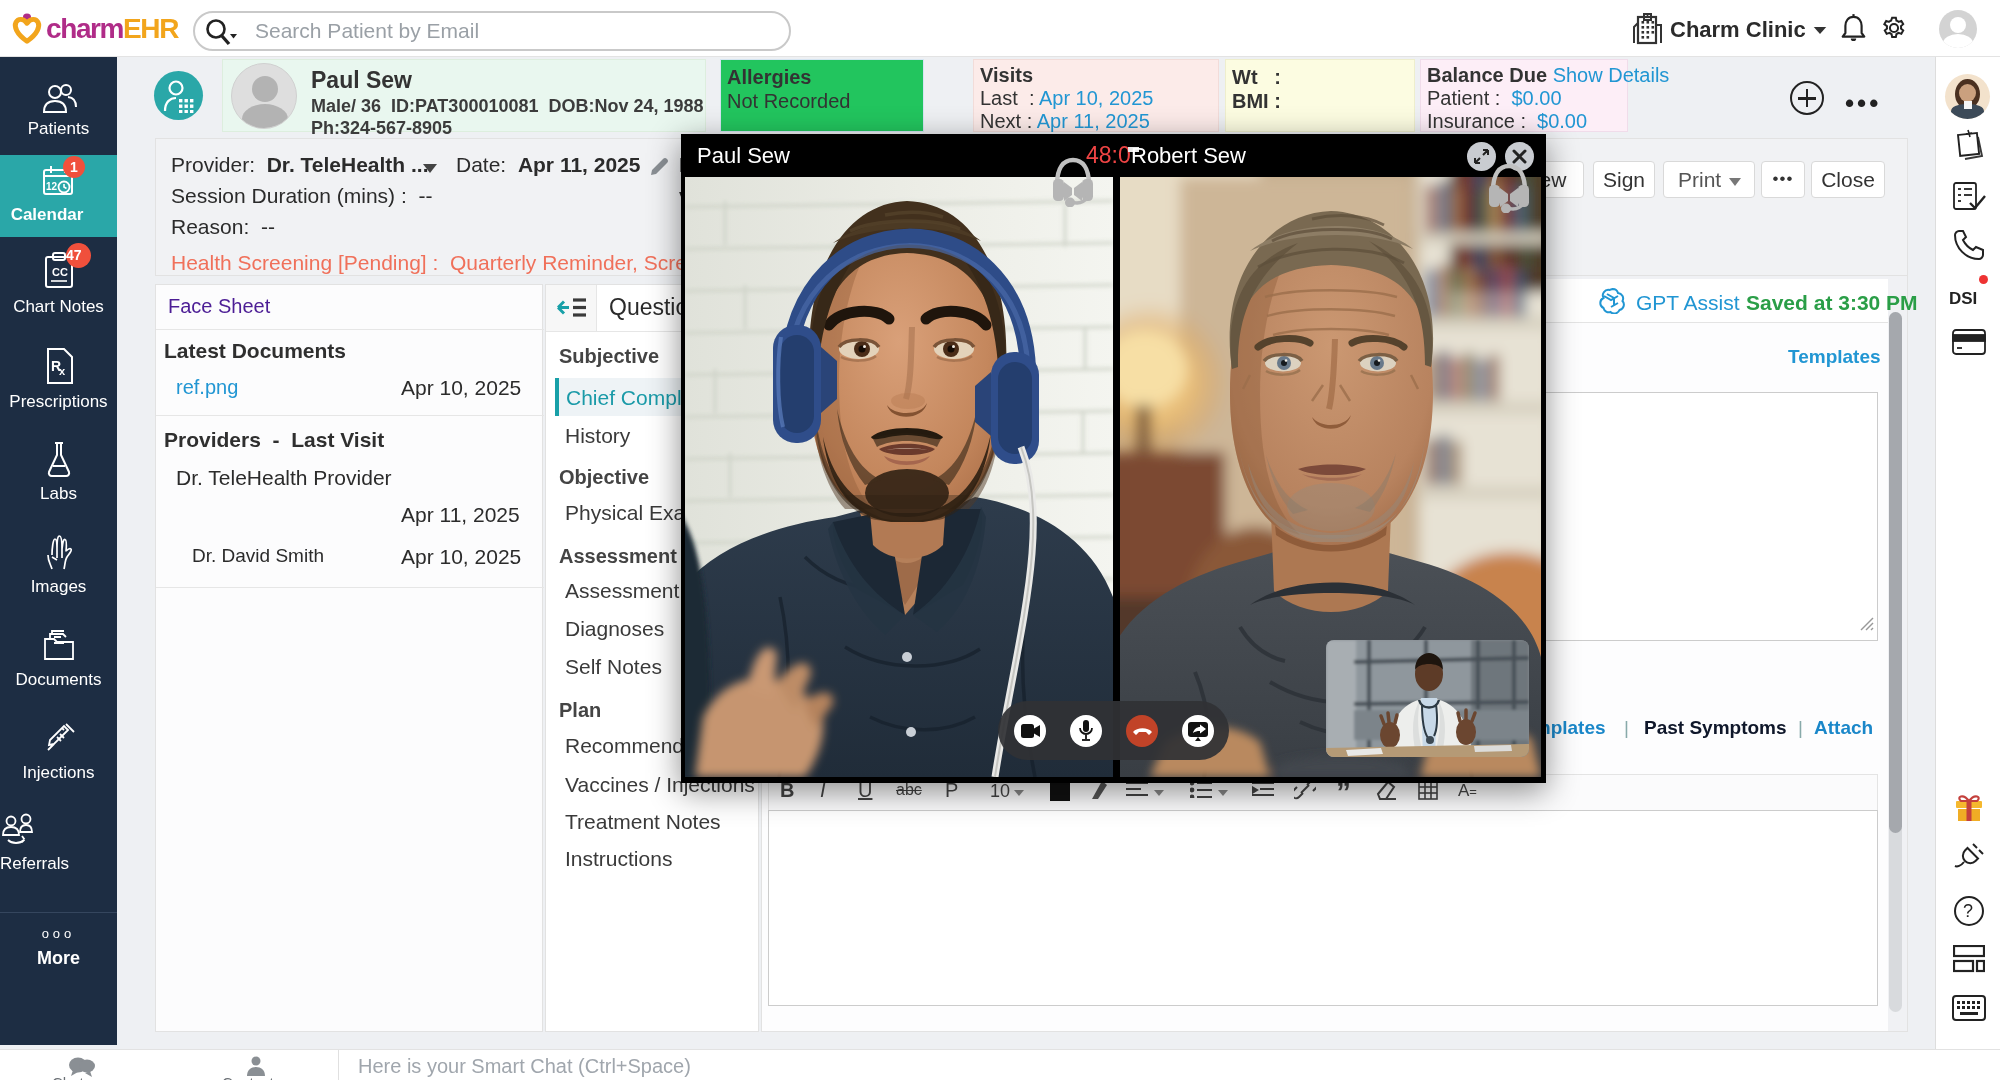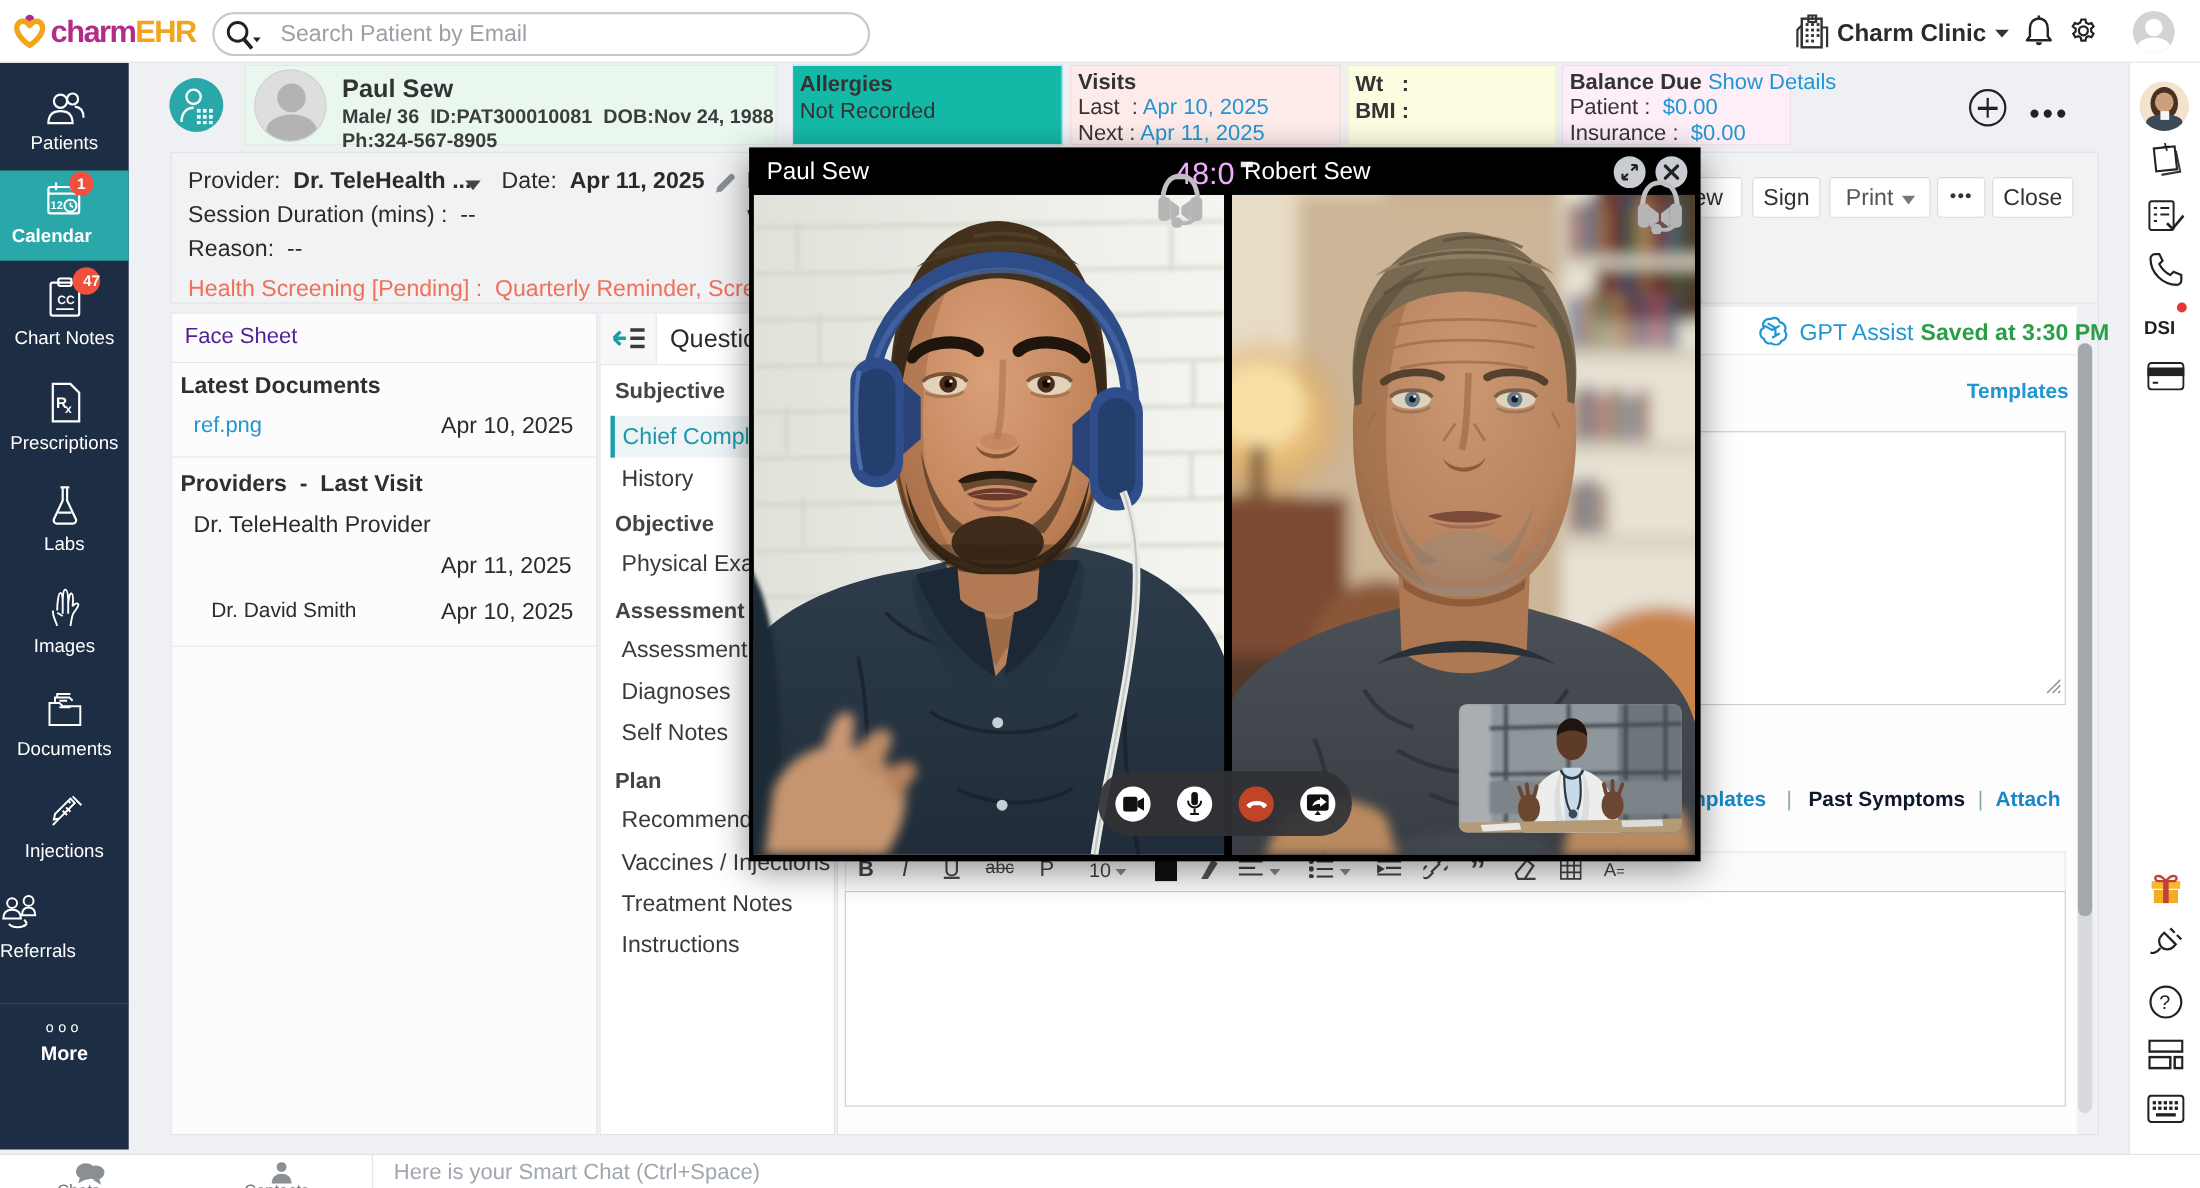--- a/index.html
+++ b/index.html
@@ -94,21 +94,21 @@
     <svg width="32" height="38" viewBox="0 0 32 38">
         <g fill="none" stroke="#fff" stroke-width="2">
           <rect x="3" y="5" width="26" height="30" rx="2"></rect>
           <rect x="10" y="1" width="12" height="7" rx="2"></rect>
         </g>
         <text x="9" y="24" font-size="11" fill="#fff" font-weight="bold">CC</text>
         <line x1="8" y1="29" x2="24" y2="29" stroke="#fff" stroke-width="1.6"></line>
       </svg>
     <div style="font-size:17px;margin-top:3px">Chart Notes</div>
   </div>
-  <div class="abs" style="left:66px;top:186px;width:25px;height:25px;border-radius:50%;background:#f0503c;font-size:14px;font-weight:bold;text-align:right;line-height:25px">47</div>
+  <div class="abs" style="left:66px;top:186px;width:25px;height:25px;border-radius:50%;background:#f0503c;font-size:14px;font-weight:bold;text-align:left;line-height:25px">47</div>
   <div class="abs" style="left:0;top:290px;width:117px;text-align:center">
     <svg width="32" height="38" viewBox="0 0 32 38">
         <path d="M5 2 h16 l8 8 v26 h-24z" fill="none" stroke="#fff" stroke-width="2"></path>
         <text x="8" y="24" font-size="14" fill="#fff" font-weight="bold">R</text>
         <text x="16" y="28" font-size="11" fill="#fff" font-weight="bold">x</text>
       </svg>
     <div style="font-size:17px;margin-top:3px">Prescriptions</div>
   </div>
   <div class="abs" style="left:0;top:383px;width:117px;text-align:center">
     <svg width="34" height="38" viewBox="0 0 34 38">
@@ -185,21 +185,21 @@
 </div>
 <div class="abs" style="left:222px;top:59px;width:484px;height:73px;background:#e9f7ef;border:1px solid #ddeede;z-index:4">
   <div class="abs" style="left:8px;top:3px;width:66px;height:66px;border-radius:50%;background:#dedede;border:1px solid #d0d0d0;overflow:hidden">
     <div class="abs" style="left:20px;top:12px;width:26px;height:26px;border-radius:50%;background:#b3b3b3"></div>
     <div class="abs" style="left:10px;top:40px;width:46px;height:30px;border-radius:50% 50% 0 0;background:#b3b3b3"></div>
   </div>
   <div class="abs" style="left:88px;top:7px;font-size:23px;font-weight:bold;color:#333">Paul Sew</div>
   <div class="abs" style="left:88px;top:36px;font-size:18px;color:#3c3c3c;font-weight:600;white-space:nowrap">Male/ 36&nbsp; ID:PAT300010081&nbsp; DOB:Nov 24, 1988</div>
   <div class="abs" style="left:88px;top:58px;font-size:18px;color:#3c3c3c;font-weight:600;white-space:nowrap">Ph:324-567-8905</div>
 </div>
-<div class="abs" style="left:720px;top:59px;width:246px;height:73px;background:#14b8a6;border:1px solid #d5e5f2;z-index:4">
+<div class="abs" style="left:720px;top:59px;width:204px;height:73px;background:#22c55e;border:1px solid #d5e5f2;z-index:4">
   <div class="abs" style="left:6px;top:6px;font-size:20px;font-weight:bold;color:#333">Allergies</div>
   <div class="abs" style="left:6px;top:30px;font-size:20px;color:#333">Not Recorded</div>
 </div>
 <div class="abs" style="left:973px;top:59px;width:246px;height:73px;background:#fcebe9;border:1px solid #f2dcd9;z-index:4">
   <div class="abs" style="left:6px;top:4px;font-size:20px;font-weight:bold;color:#333">Visits</div>
   <div class="abs" style="left:6px;top:27px;font-size:20px;color:#333">Last&nbsp; : <span style="color:#2196d3">Apr 10, 2025</span></div>
   <div class="abs" style="left:6px;top:50px;font-size:20px;color:#333">Next : <span style="color:#2196d3">Apr 11, 2025</span></div>
 </div>
 <div class="abs" style="left:1225px;top:59px;width:190px;height:73px;background:#fcfce1;border:1px solid #eeeecd;z-index:4">
   <div class="abs" style="left:6px;top:6px;font-size:20px;font-weight:bold;color:#333">Wt&nbsp;&nbsp; :</div>
@@ -480,21 +480,21 @@
         <path d="M2 21 c0-6 4-9 9-9 c5 0 9 3 9 9z"></path>
       </g>
     </svg>
   <div class="abs" style="left:222px;top:24px;font-size:15px;color:#6b7075">Contacts</div>
   <div class="abs" style="left:338px;top:0;width:1px;height:31px;background:#e0e0e0"></div>
   <div class="abs" style="left:358px;top:5px;font-size:20px;color:#a0a6ad">Here is your Smart Chat (Ctrl+Space)</div>
 </div>
 
 <div class="abs" style="left:681px;top:134px;width:865px;height:649px;background:#000;z-index:40;box-shadow:0 8px 30px rgba(0,0,0,.45)">
   <div class="abs" style="left:16px;top:9px;font-size:22px;color:#fff">Paul Sew</div>
-  <div class="abs" style="left:387px;top:8px;font-size:28px;color:#f0abfc">48:0</div>
+  <div class="abs" style="left:405px;top:8px;font-size:23px;color:#ef4444">48:0</div>
   <div class="abs" style="left:447px;top:13px;width:11px;height:5px;background:#e8e8e8"></div>
   <div class="abs" style="left:450px;top:9px;font-size:22px;color:#fff">Robert Sew</div>
   <div class="abs" style="left:786px;top:8px;width:29px;height:29px;border-radius:50%;background:#c9ccd1">
     <svg class="abs" style="left:6px;top:6px" width="17" height="17" viewBox="0 0 17 17">
         <g stroke="#222" stroke-width="2" fill="none">
           <path d="M10 7 L15 2 M15 2 h-5 M15 2 v5"></path>
           <path d="M7 10 L2 15 M2 15 h5 M2 15 v-5"></path>
         </g>
       </svg>
   </div>

